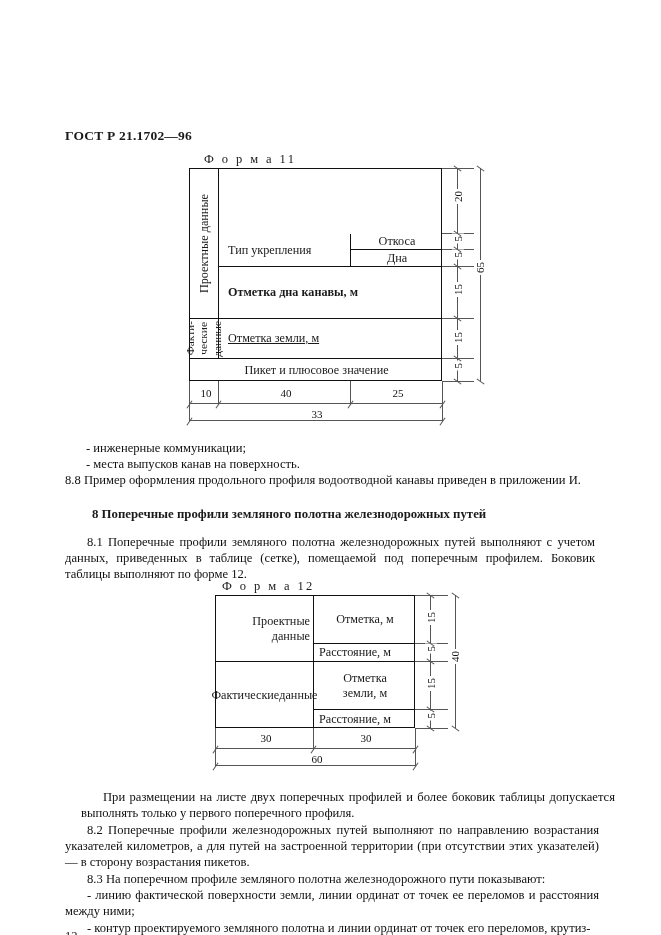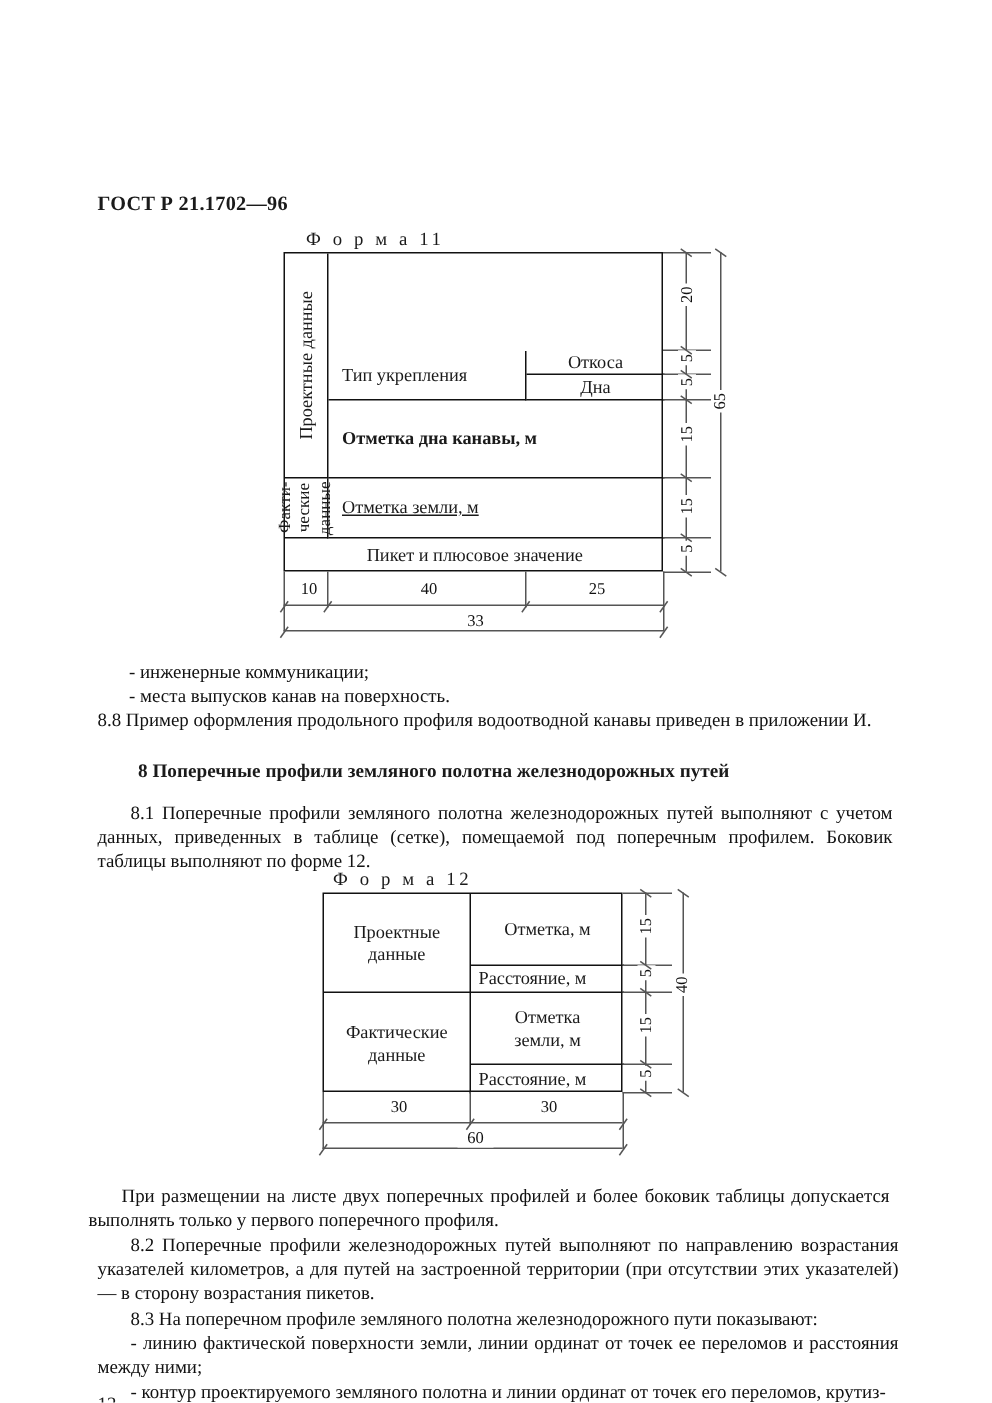--- a/index.html
+++ b/index.html
@@ -203,26 +203,26 @@
   <div class="para nj" style="left:65px;top:424px;width:535px;">8.8 Пример оформления продольного профиля водоотводной канавы приведен в приложении И.</div>
 
   <div class="heading" style="left:92px;top:459px;width:500px;">8 Поперечные профили земляного полотна железнодорожных путей</div>
 
   <div class="para" style="left:65px;top:486px;width:530px;"><span class="indent"></span><span>8.1 Поперечные профили земляного полотна железнодорожных путей выполняют с учетом данных, приведенных в таблице (сетке), помещаемой под поперечным профилем. Боковик таблицы выполняют по форме 12.</span></div>
 
   <div class="form-caption" id="caption12">Ф о р м а  12</div>
 
   <div class="tbl" id="t12" style="left:215px;top:547px;width:200px;height:133px;border:1.6px solid #111;">
 
-    <div class="cell b-r b-b" style="left:0px;top:0px;width:98px;height:66px;flex-direction:column;">
+    <div class="cell b-r b-b" style="left:0px;top:0px;width:98px;height:66px;flex-direction:column;align-items:flex-end;">
       <span>Проектные</span>
       <span>данные</span>
     </div>
 
-    <div class="cell b-r" style="left:0px;top:66px;width:98px;height:67px;flex-direction:column;">
+    <div class="cell b-r" style="left:0px;top:66px;width:98px;height:67px;flex-direction:row;">
       <span>Фактические</span>
       <span>данные</span>
     </div>
 
     <div class="cell thin-b" style="left:98px;top:0px;width:102px;height:48px;">Отметка, м</div>
 
     <div class="cell b-b" style="left:98px;top:48px;width:102px;height:18px;justify-content:flex-start;padding-left:5px;">Расстояние, м</div>
 
     <div class="cell thin-b" style="left:98px;top:66px;width:102px;height:48px;flex-direction:column;">
       <span>Отметка</span>
@@ -270,21 +270,21 @@
     <div class="dim-line dim-h" style="left:215px;top:717px;width:200px;"></div>
     <div class="dim-label" style="left:305px;top:705px;width:20px;">60</div>
 
     <div class="tick" style="left:211px;top:701px;"></div>
     <div class="tick" style="left:309px;top:701px;"></div>
     <div class="tick" style="left:411px;top:701px;"></div>
     <div class="tick" style="left:211px;top:718px;"></div>
     <div class="tick" style="left:411px;top:718px;"></div>
   </div>
 
-  <div class="para" style="left:59px;top:741px;width:534px;"><span class="indent"></span><span>При размещении на листе двух поперечных профилей и более боковик таблицы допускается выполнять только у первого поперечного профиля.</span></div>
+  <div class="para" style="left:81px;top:741px;width:534px;"><span class="indent"></span><span>При размещении на листе двух поперечных профилей и более боковик таблицы допускается выполнять только у первого поперечного профиля.</span></div>
 
   <div class="para" style="left:65px;top:774px;width:534px;"><span class="indent"></span><span>8.2 Поперечные профили железнодорожных путей выполняют по направлению возрастания указателей километров, а для путей на застроенной территории (при отсутствии этих указателей) — в сторону возрастания пикетов.</span></div>
 
   <div class="para nj" style="left:65px;top:823px;width:534px;"><span class="indent"></span><span>8.3 На поперечном профиле земляного полотна железнодорожного пути показывают:</span></div>
 
   <div class="para" style="left:65px;top:839px;width:534px;"><span class="indent"></span><span>- линию фактической поверхности земли, линии ординат от точек ее переломов и расстояния между ними;</span></div>
 
   <div class="para nj" style="left:65px;top:872px;width:534px;"><span class="indent"></span><span>- контур проектируемого земляного полотна и линии ординат от точек его переломов, крутиз-</span></div>
 
   <div class="pageno">12</div>

